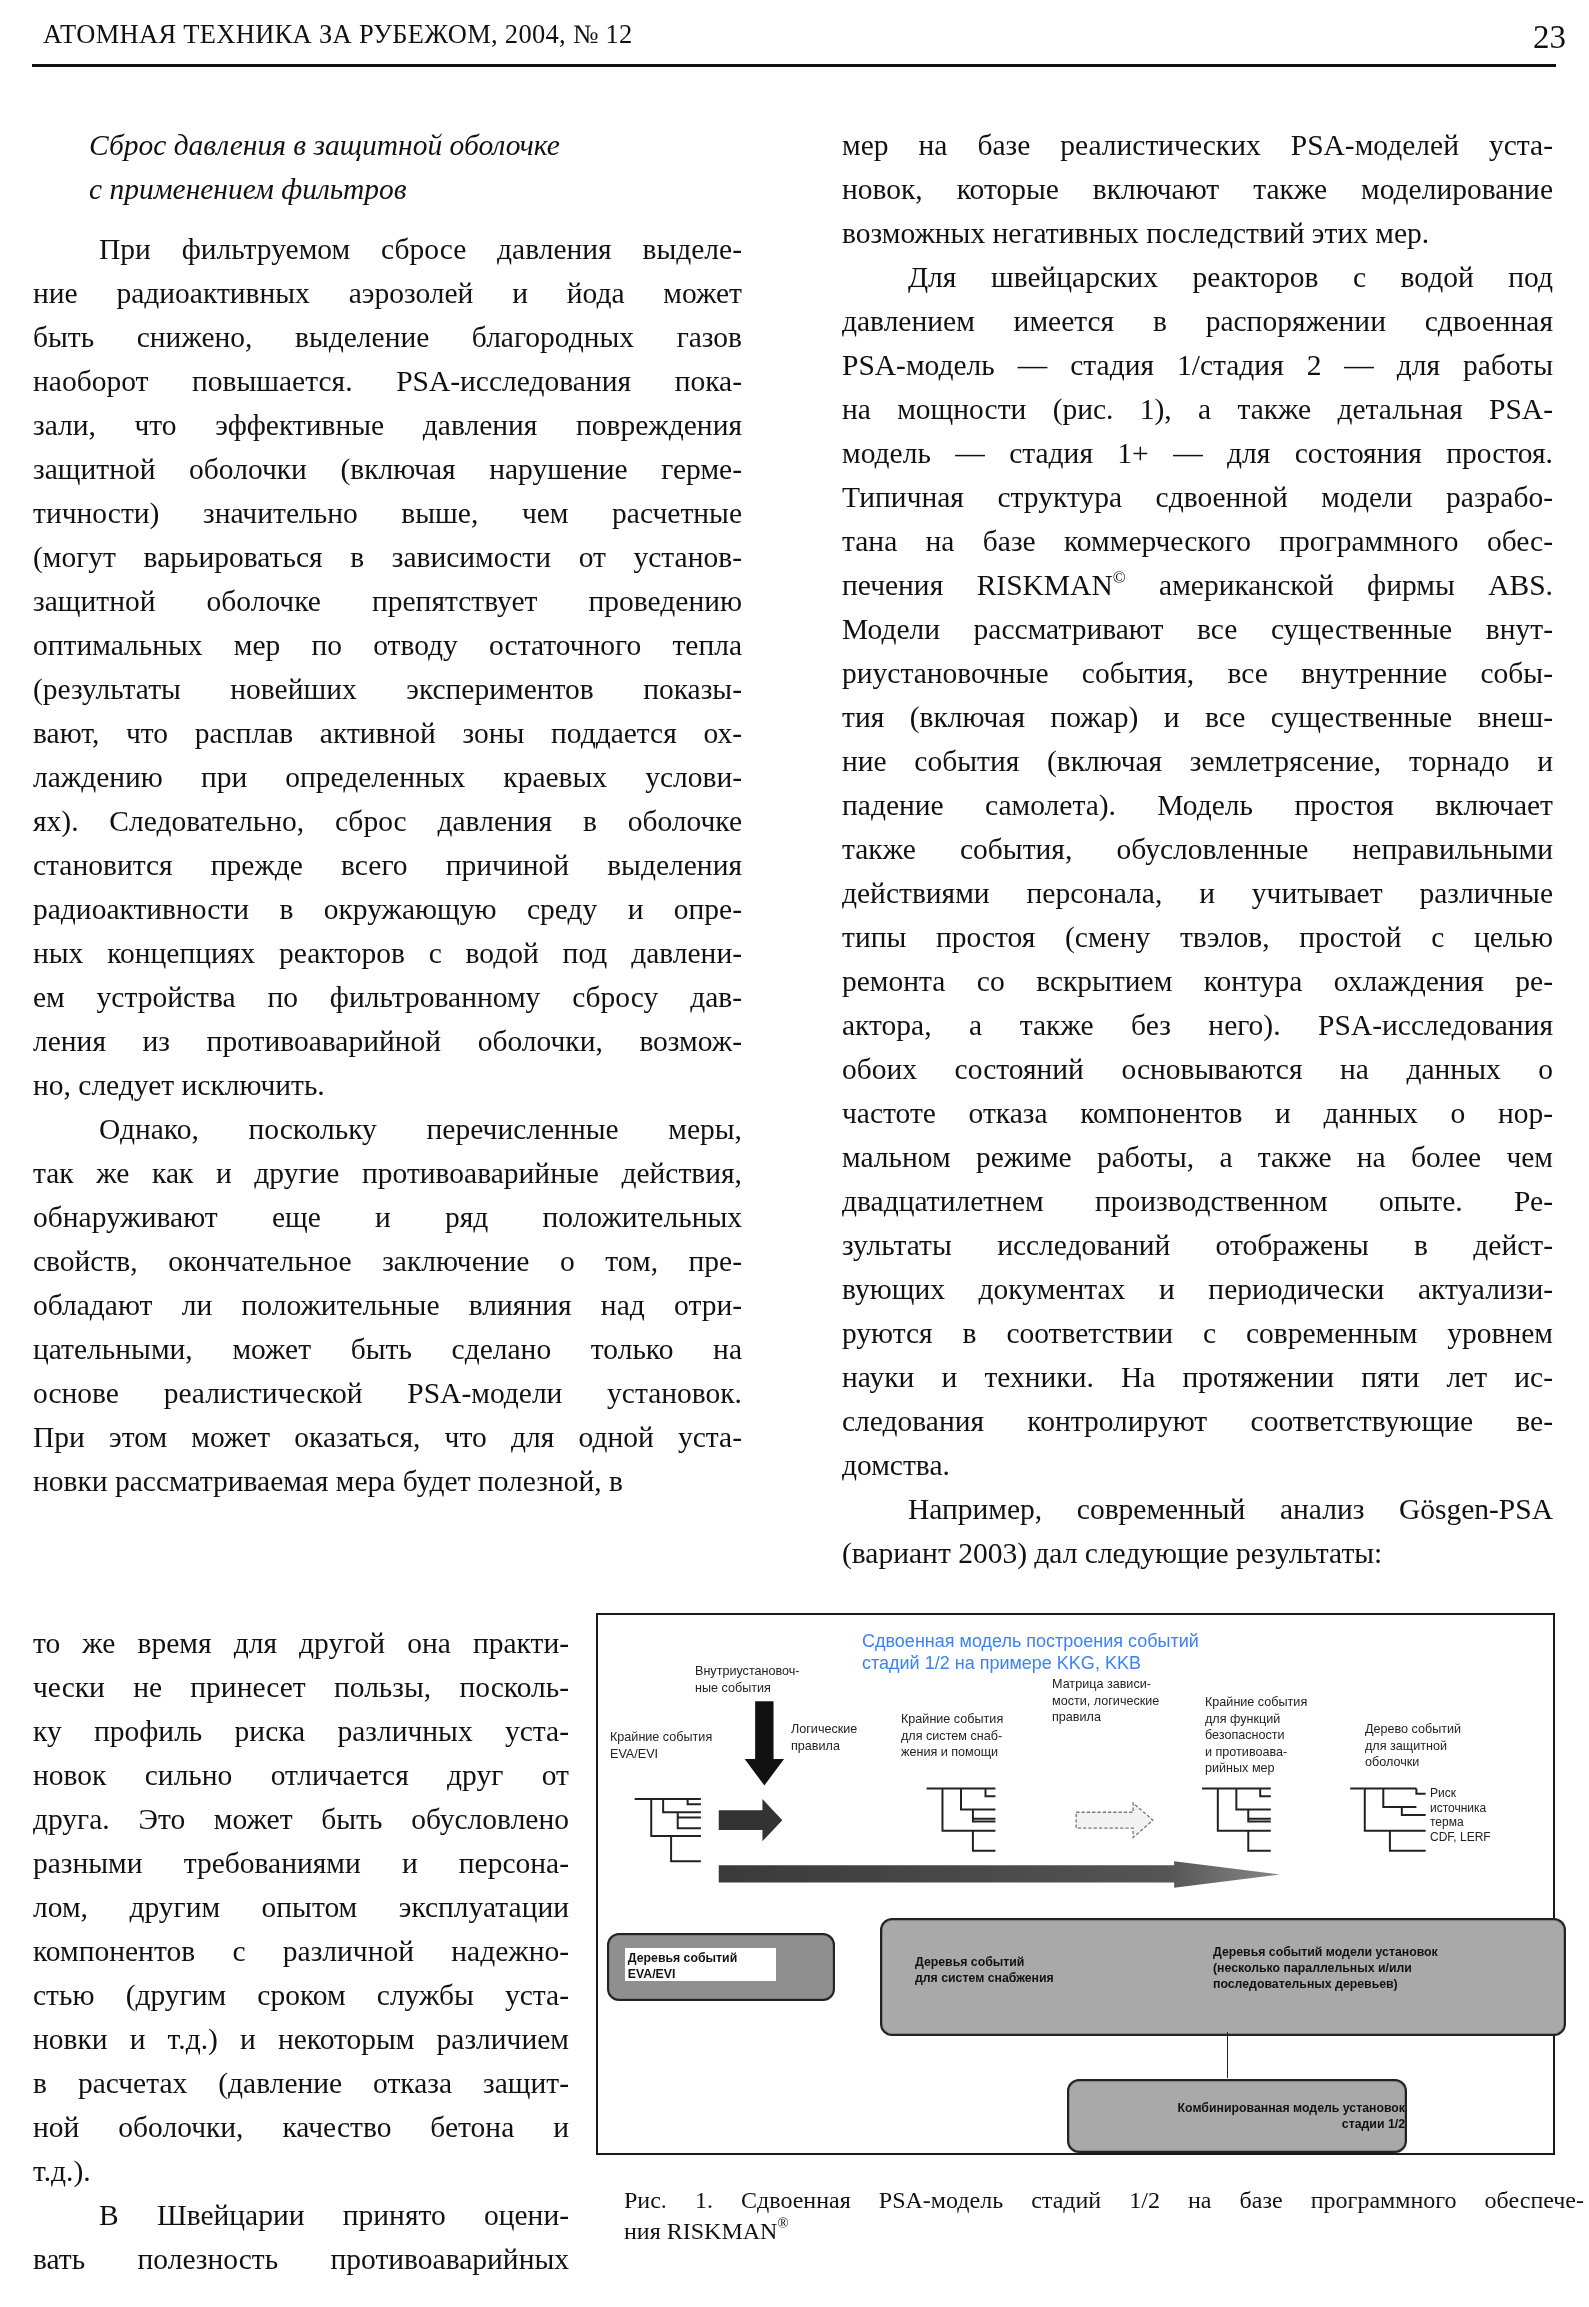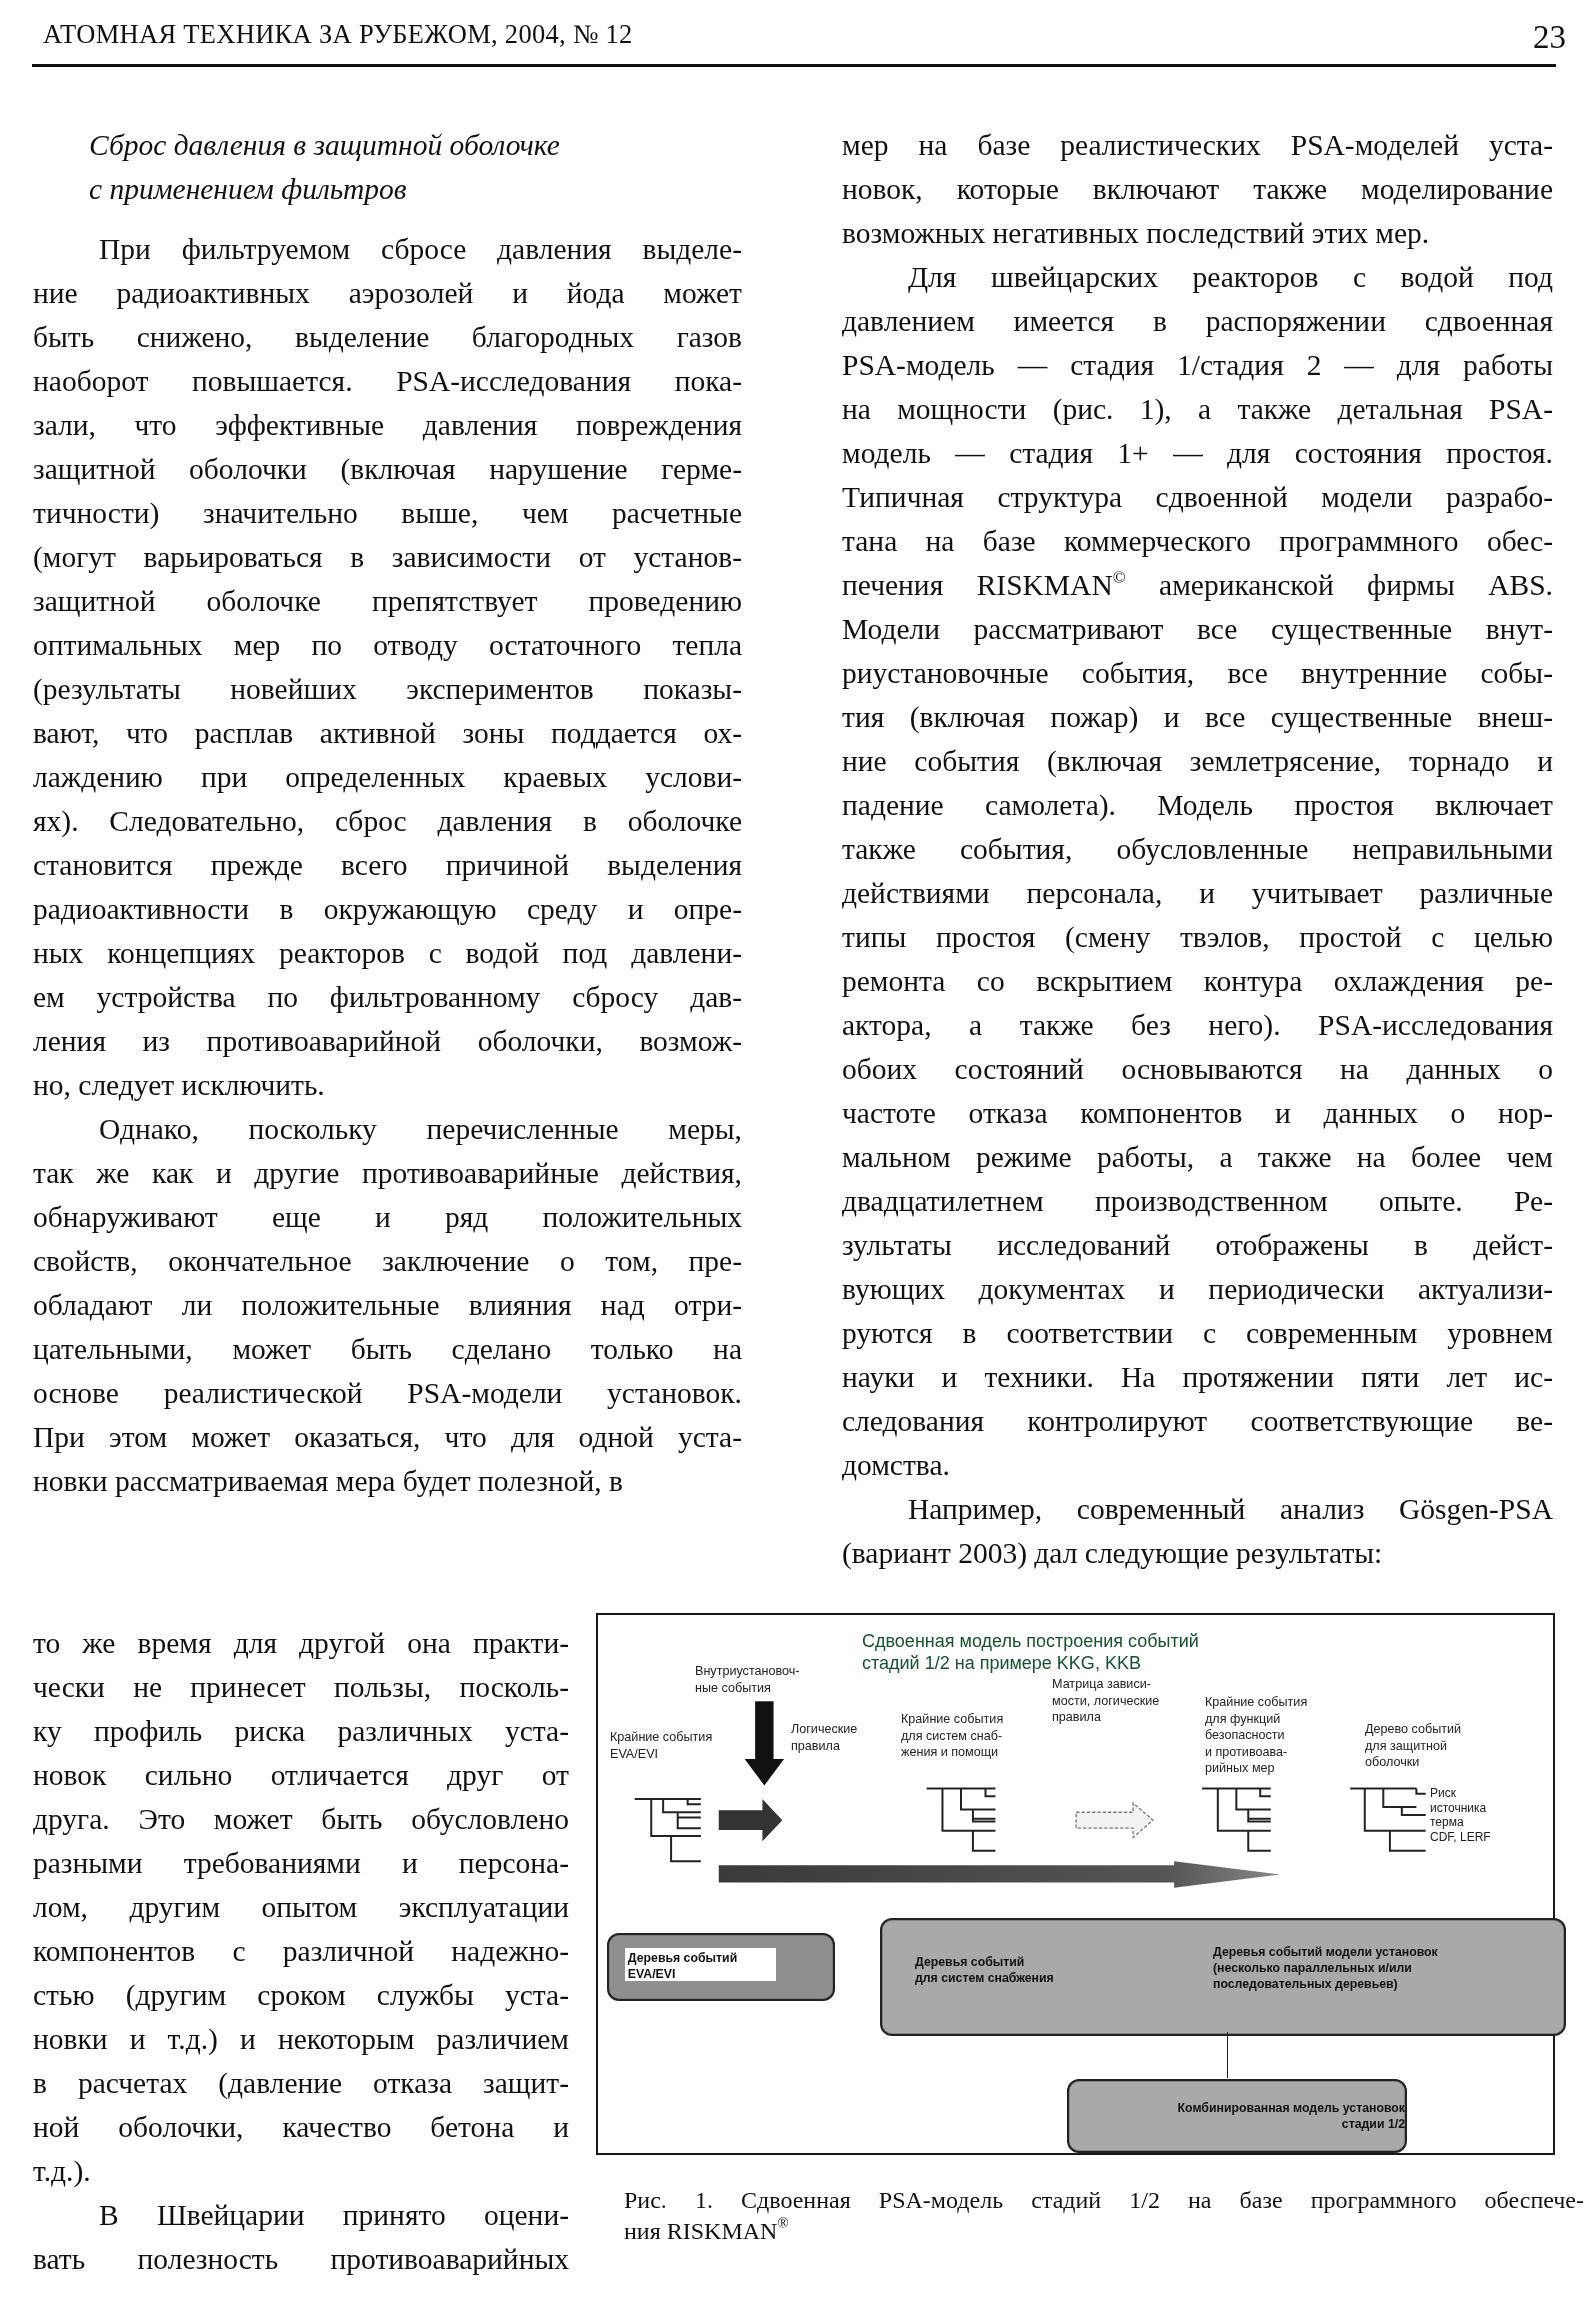--- a/index.html
+++ b/index.html
@@ -16,21 +16,21 @@
   .left-col { left:33px; top:123px; width:709px; }
   .right-col { left:842px; top:123px; width:711px; }
   .subhead { font-style:italic; text-indent:0; padding-left:56px; line-height:44px; }
   .lower-left { left:33px; width:536px; top:1621px; }
 
   sup.mark { font-size:17px; vertical-align:12px; line-height:0; }
 
   .figure { position:absolute; left:596px; top:1613px; width:959px; height:542px;
             border:2px solid #1a1a1a; box-sizing:border-box; background:#fff;
             font-family:"Liberation Sans", "DejaVu Sans", sans-serif; }
-  .fig-title { position:absolute; left:264px; top:14.6px; font-size:18px; line-height:22.5px; color:#14532d; }
+  .fig-title { position:absolute; left:264px; top:14.6px; font-size:18px; line-height:22.5px; color:#3b82f6; }
   .flabel { position:absolute; font-size:12.6px; line-height:16.6px; color:#222; }
   .box { position:absolute; border:2.6px solid #222; border-radius:12px; background:#a9a9a9;
          box-shadow:0 0 0 0.7px #777 inset;padding-left:16px; }
   .box .btxt { position:absolute; font-size:12.3px; line-height:16px; font-weight:bold; color:#111; }
   .box-eva-inner { position:absolute; left:8px; top:17px; width:73px; height:38px; background:#fff; }
   .caption { position:absolute; left:596px; top:2185px; width:960px; font-size:24px; line-height:30.5px;
              font-weight:normal; font-family:"Liberation Serif", serif; text-align:justify;margin-left:28px; }
 </style>
 </head>
 <body>

